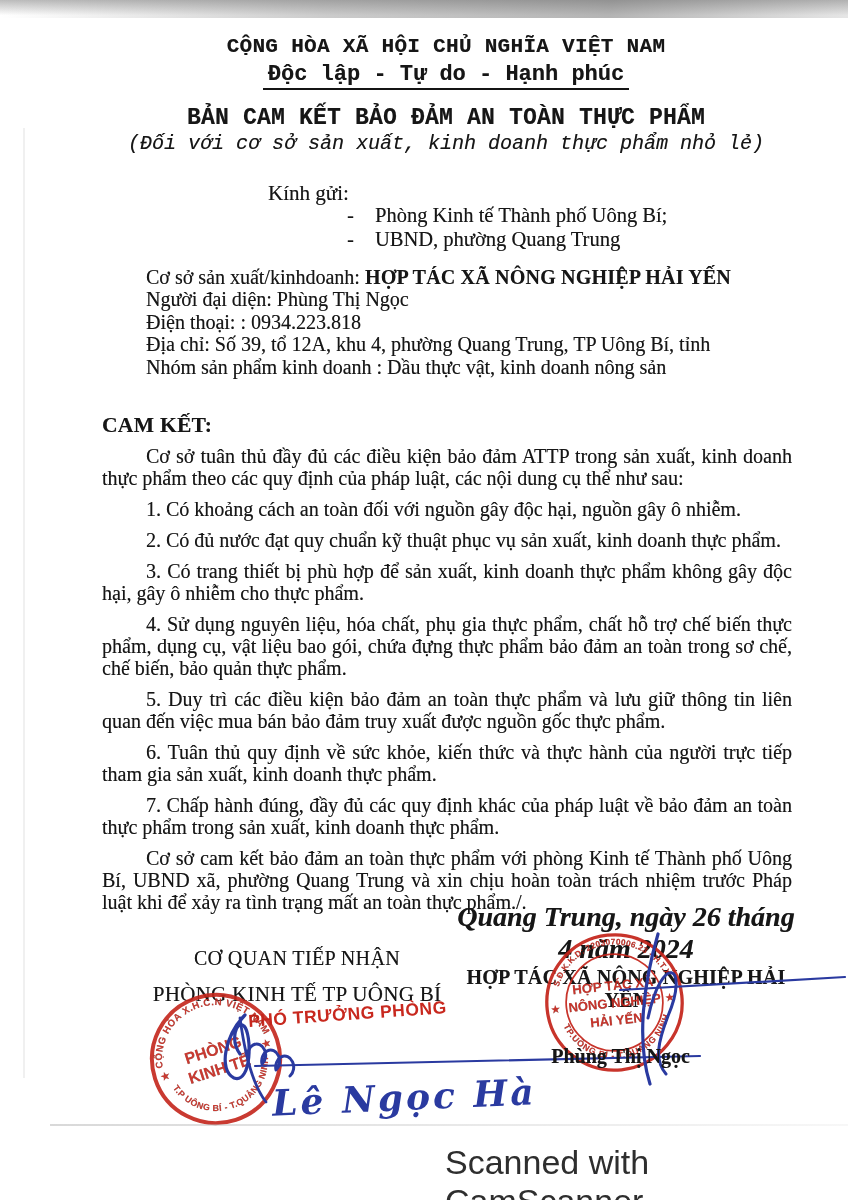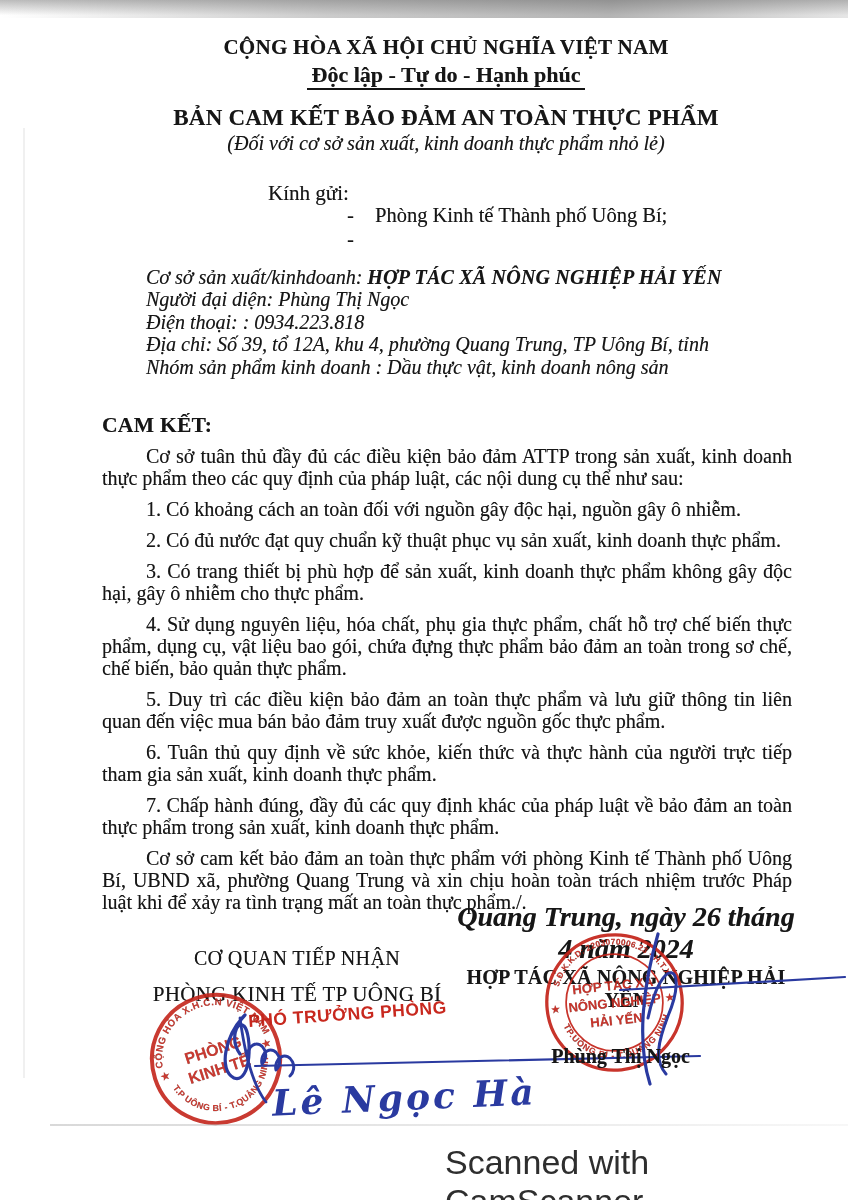--- a/index.html
+++ b/index.html
@@ -14,35 +14,35 @@
   .top-shade { position:absolute; left:0; top:0; width:848px; height:18px;
     background:
       linear-gradient(to right, rgba(150,150,150,0) 0%, rgba(120,120,120,.38) 38%, rgba(105,105,105,.5) 72%, rgba(140,140,140,.22) 100%),
       linear-gradient(to bottom, rgba(120,120,120,.5), rgba(255,255,255,0) 85%);
   }
   .left-artifact { position:absolute; left:23px; top:128px; width:2px; height:950px; background:rgba(200,200,200,.28); }
   .page-edge-line { position:absolute; left:50px; top:1124px; width:798px; height:2px;
     background:linear-gradient(to right, rgba(185,185,185,.55), rgba(215,215,215,.2)); }
 
   
-  .hdr { position:absolute; left:100px; width:692px; text-align:center; }
+  .hdr { position:absolute; left:100px; width:692px; text-align:center;font-family:Liberation Mono, monospace; }
   .nat-line1 { top:35px; font-size:21px; font-weight:bold; letter-spacing:.3px; }
   .nat-line2 { top:62px; font-size:22px; font-weight:bold; }
   .nat-line2 .u { border-bottom:2.5px solid #141414; padding:0 5px 1px; }
   .doc-title { top:105px; font-size:23px; font-weight:bold; letter-spacing:.2px; }
   .doc-subtitle { top:132px; font-size:20px; font-style:italic; }
 
   
   .kinh-gui { position:absolute; left:268px; top:181px; font-size:21px; }
   .recipients { position:absolute; left:347px; top:204px; font-size:20.5px; line-height:23.6px; }
   .recipient { display:flex; }
   .recipient .dash { width:28px; }
 
   
-  .info { position:absolute; left:102px; top:266px; width:690px; font-size:20px; line-height:22.4px;font-style:italic; }
+  .info { position:absolute; left:102px; top:266px; width:690px; font-size:20px; line-height:22.4px; }
   .info .ln { padding-left:44px; }
   .info .ln.wrap { padding-left:0; }
   .info .org { font-weight:bold; font-size:20px; letter-spacing:.2px; }
 
   
   .commitment { position:absolute; left:102px; top:414px; width:690px; font-size:20px; line-height:22px; text-align:justify; }
   .commitment h2 { font-size:21.5px; font-weight:bold; letter-spacing:.3px; }
   .commitment p { margin-top:9px; text-indent:44px; }
 
   
@@ -87,20 +87,21 @@
   <div class="hdr doc-subtitle">(Đối với cơ sở sản xuất, kinh doanh thực phẩm nhỏ lẻ)</div>
 
   <div class="kinh-gui">Kính gửi:</div>
   <div class="recipients">
     <div class="recipient">
       <span class="dash">-</span>
       <span>Phòng Kinh tế Thành phố Uông Bí;</span>
     </div>
     <div class="recipient">
       <span class="dash">-</span>
+      <span>UBND, phường Quang Trung</span>
     </div>
   </div>
 
   <div class="info">
     <div class="ln"><span>Cơ sở sản xuất/kinhdoanh:</span>&nbsp;<span class="org">HỢP TÁC XÃ NÔNG NGHIỆP HẢI YẾN</span></div>
     <div class="ln">Người đại diện: Phùng Thị Ngọc</div>
     <div class="ln">Điện thoại: : 0934.223.818</div>
     <div class="ln">Địa chỉ: Số 39, tổ 12A, khu 4, phường Quang Trung, TP Uông Bí, tỉnh</div>
     <div class="ln">Nhóm sản phẩm kinh doanh :  Dầu thực vật, kinh doanh nông sản</div>
   </div>

